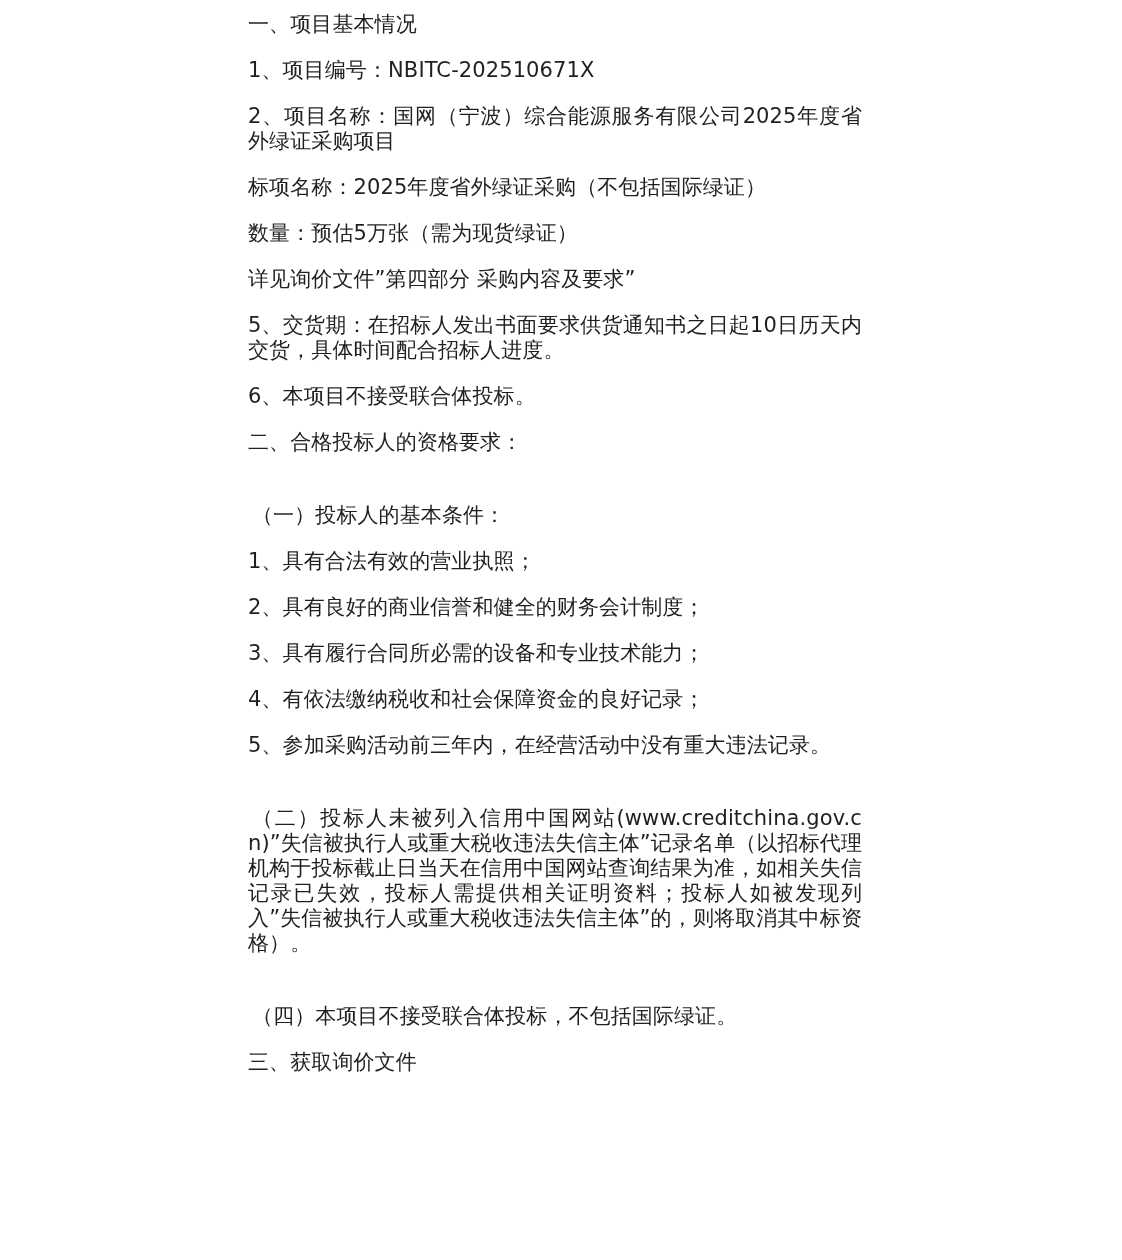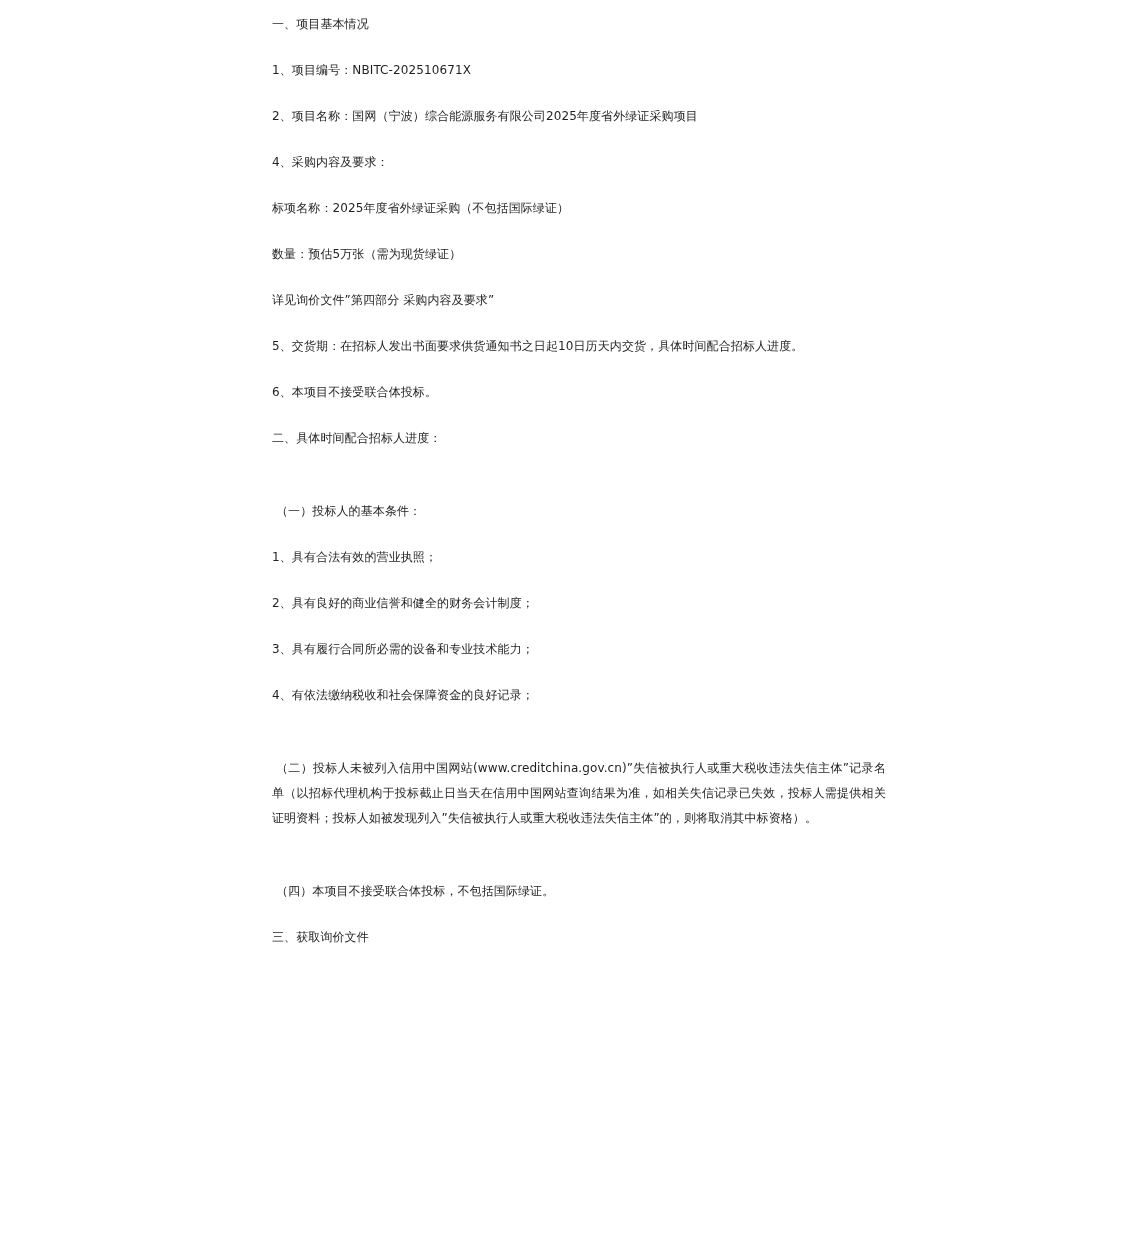--- a/index.html
+++ b/index.html
@@ -8,25 +8,25 @@
       background: #ffffff;
     }
     body {
       width: 1122px;
       height: 1260px;
       overflow: hidden;
       position: relative;
     }
     .doc {
       position: absolute;
-      left: 272px;
+      left: 248px;
       top: 12px;
       width: 614px;
       font-family: "DejaVu Sans", "Liberation Sans", sans-serif;
-      font-size: 12px;
+      font-size: 21px;
       line-height: 25px;
       color: #1f1f1f;
     }
     .doc p {
       margin: 0 0 21px 0;
       text-align: justify;
       word-break: break-all;
       letter-spacing: 0.1px;
     }
     .doc p.indent-paren {
@@ -34,30 +34,30 @@
       margin-top: 48px;
     }
   </style>
 </head>
 <body>
 
 <div class="doc">
   <p>一、项目基本情况</p>
   <p>1、项目编号：NBITC-202510671X</p>
   <p>2、项目名称：国网（宁波）综合能源服务有限公司2025年度省外绿证采购项目</p>
-  <p>4、采购内容及要求：</p>
   <p>标项名称：2025年度省外绿证采购（不包括国际绿证）</p>
   <p>数量：预估5万张（需为现货绿证）</p>
   <p>详见询价文件”第四部分   采购内容及要求”</p>
   <p>5、交货期：在招标人发出书面要求供货通知书之日起10日历天内交货，具体时间配合招标人进度。</p>
   <p>6、本项目不接受联合体投标。</p>
 
-  <p>二、具体时间配合招标人进度：</p>
+  <p>二、合格投标人的资格要求：</p>
   <p class="indent-paren">（一）投标人的基本条件：</p>
   <p>1、具有合法有效的营业执照；</p>
   <p>2、具有良好的商业信誉和健全的财务会计制度；</p>
   <p>3、具有履行合同所必需的设备和专业技术能力；</p>
   <p>4、有依法缴纳税收和社会保障资金的良好记录；</p>
+  <p>5、参加采购活动前三年内，在经营活动中没有重大违法记录。</p>
   <p class="indent-paren">（二）投标人未被列入信用中国网站(www.creditchina.gov.cn)”失信被执行人或重大税收违法失信主体”记录名单（以招标代理机构于投标截止日当天在信用中国网站查询结果为准，如相关失信记录已失效，投标人需提供相关证明资料；投标人如被发现列入”失信被执行人或重大税收违法失信主体”的，则将取消其中标资格）。</p>
   <p class="indent-paren">（四）本项目不接受联合体投标，不包括国际绿证。</p>
 
   <p>三、获取询价文件</p>
 </div>
 
 </body></html>

